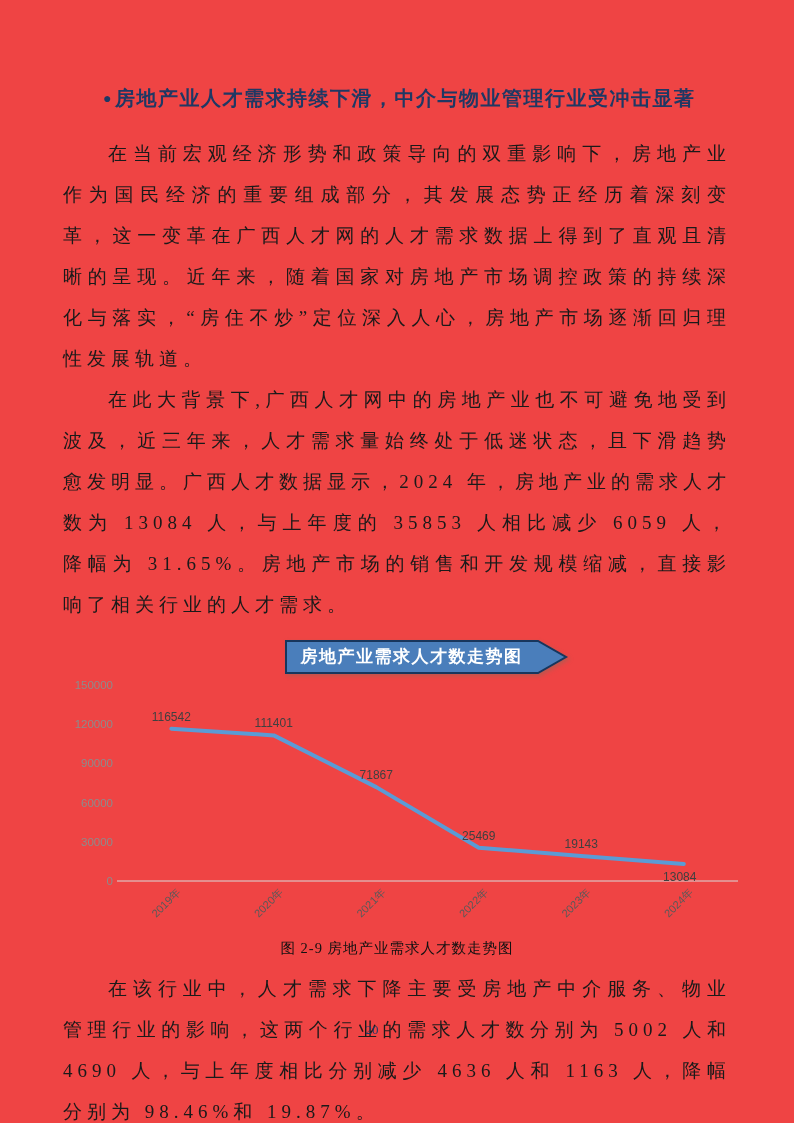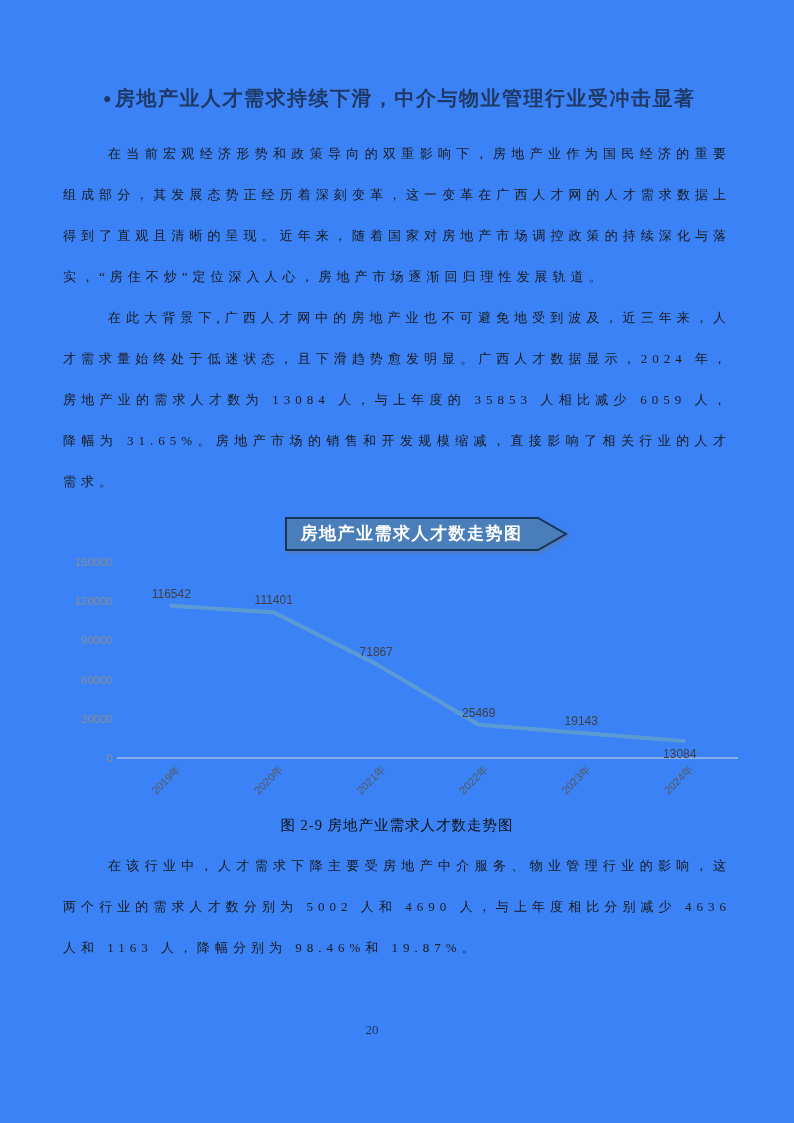--- a/index.html
+++ b/index.html
@@ -4,21 +4,21 @@
 <style>
   html, body { margin: 0; padding: 0; }
   body {
     width: 794px; height: 1123px;
     background: #ffffff;
     font-family: "Liberation Serif", serif;
   }
   .page {
     position: relative;
     width: 794px; height: 1123px;
-    background: #3b82f6;
+    background: #ef4444;
     overflow: hidden;
   }
   .content {
     position: absolute;
     left: 63px; top: 0;
     width: 668px;
   }
   .heading {
     margin: 84px 0 0 0;
     padding-left: 40px;
@@ -28,21 +28,21 @@
     line-height: 28px;
     color: #1f3864;
   }
   .heading .bullet {
     font-size: 14px;
     vertical-align: 2px;
     margin-right: 2px;
   }
   .body-para {
     margin: 0;
-    font-size: 13px;
+    font-size: 19px;
     color: #1a1a1a;
     letter-spacing: 5px;
     line-height: 41px;
     text-align: justify;
     text-indent: 45px;
   }
   .para-1 { margin-top: 20px; }
   .para-3 { margin-top: 10px; }
   .figure { margin-top: 15px; }
   .banner {

